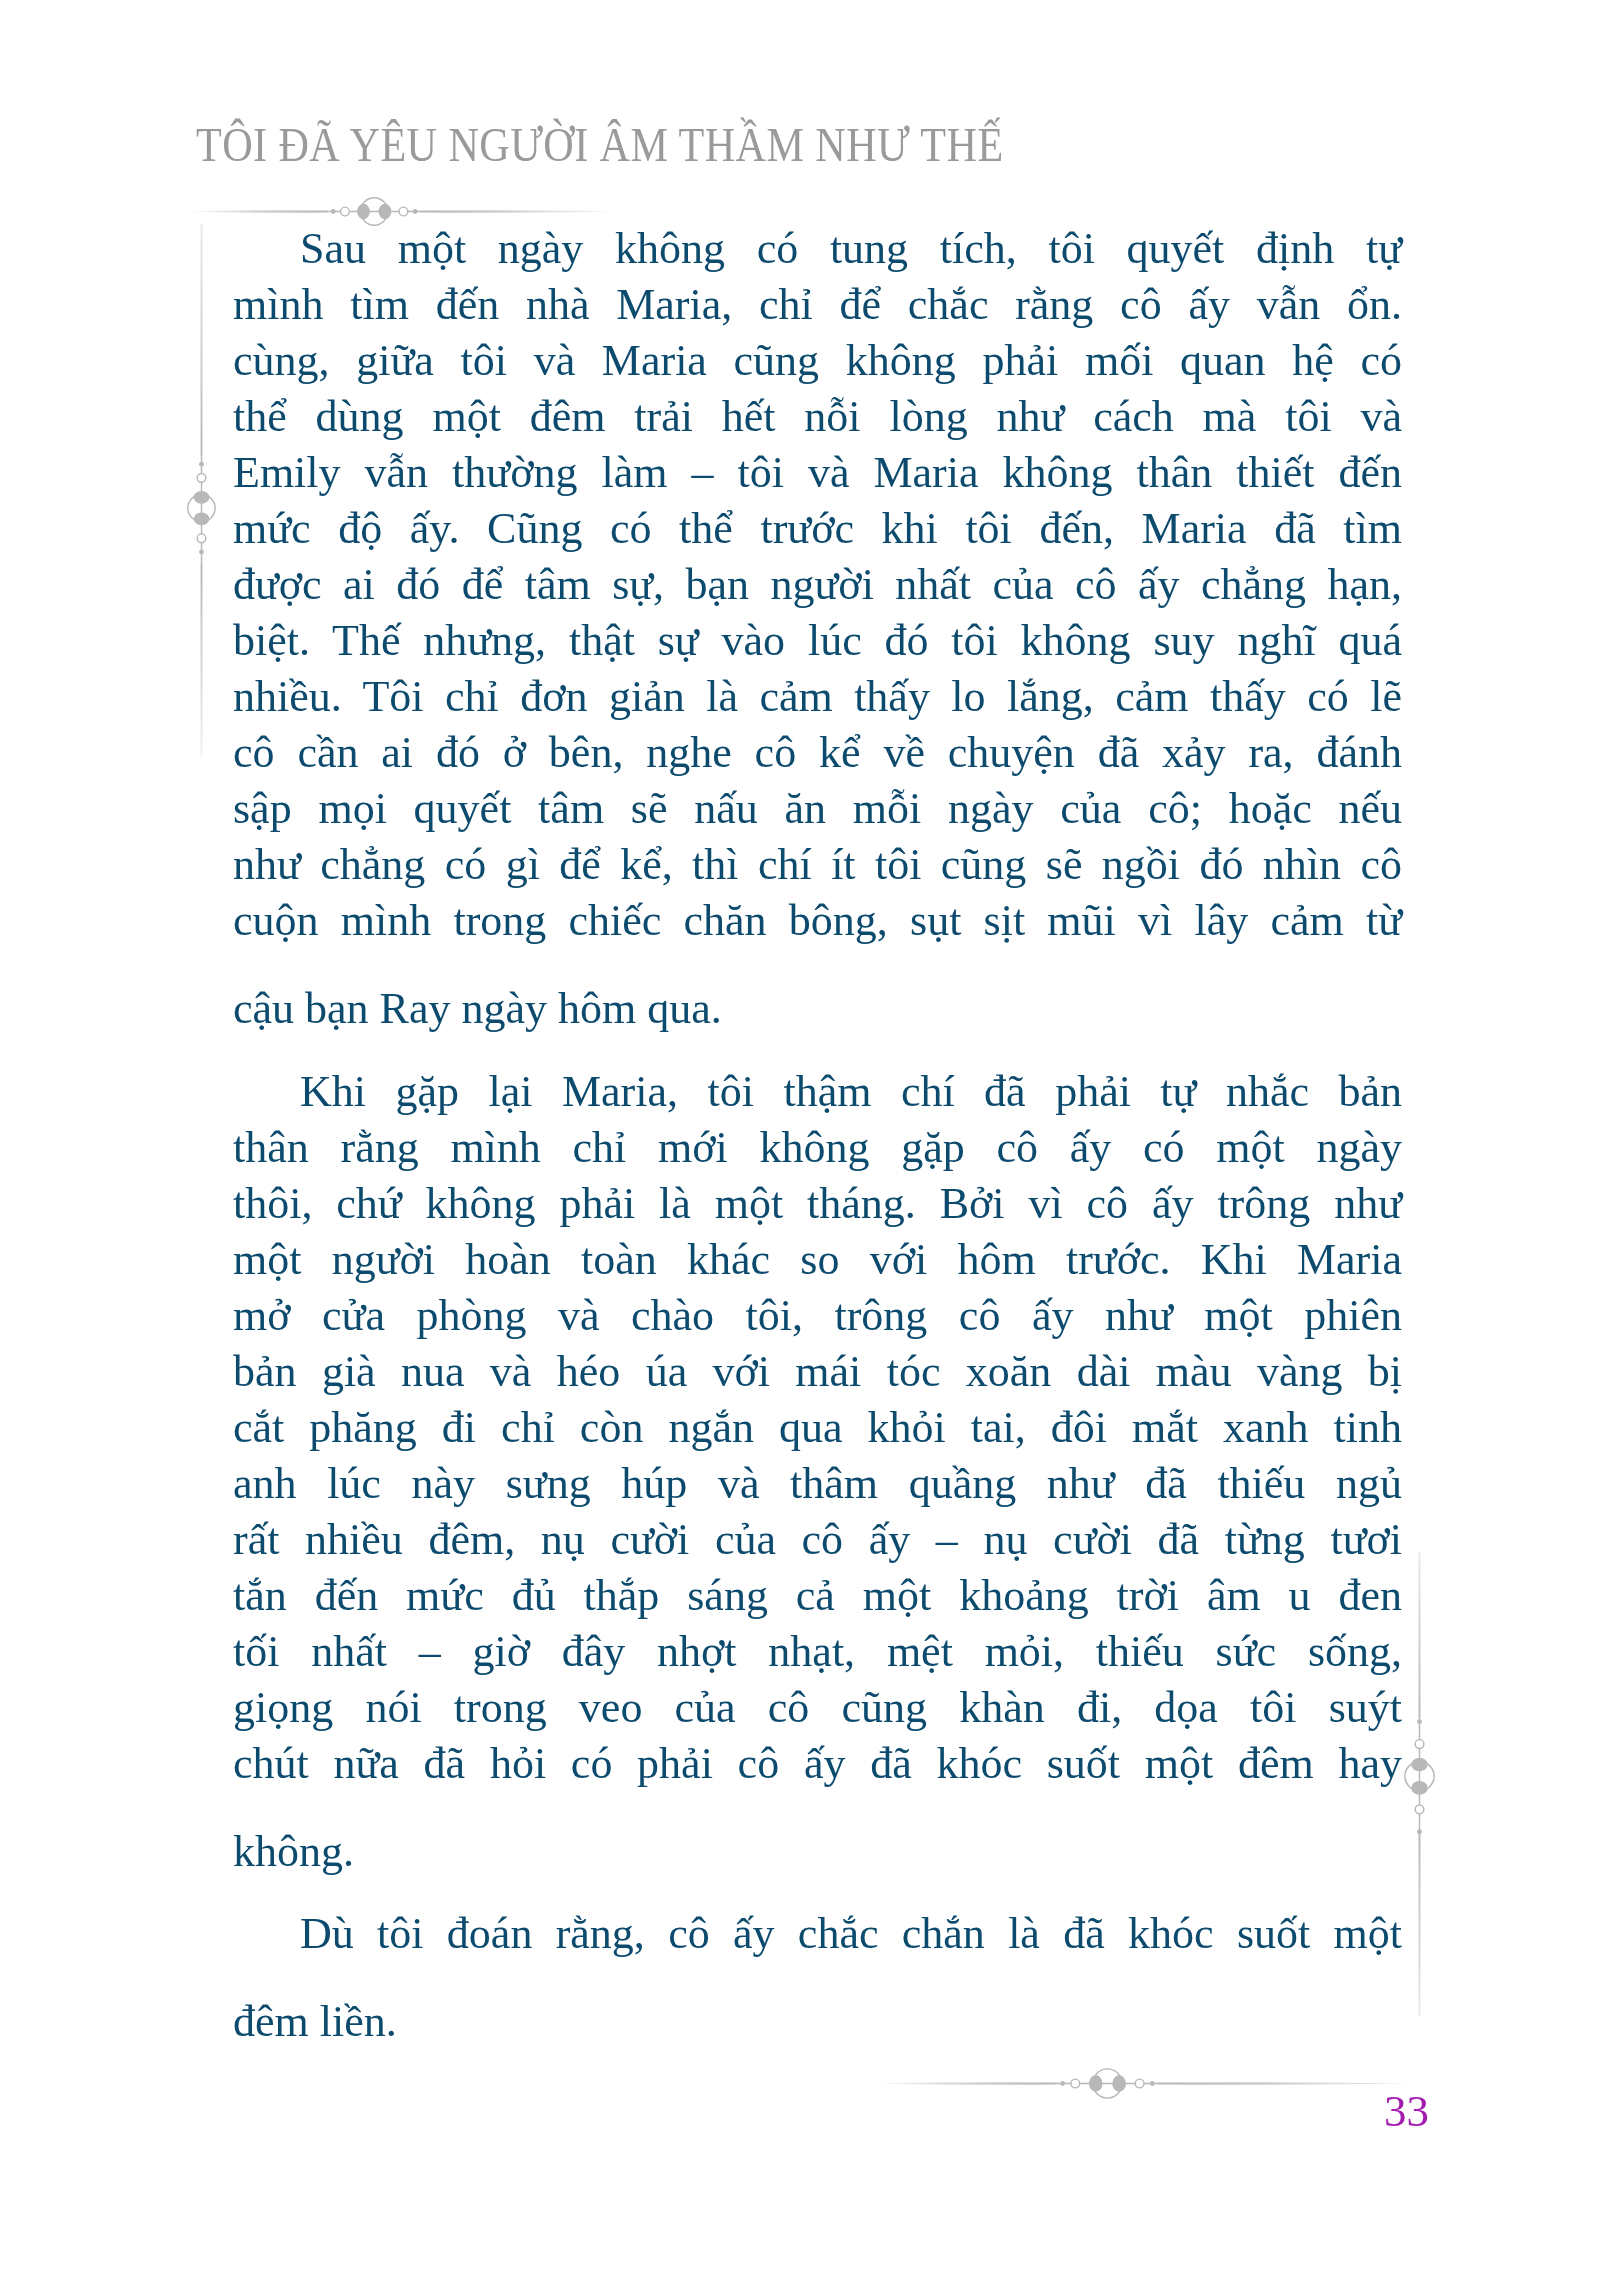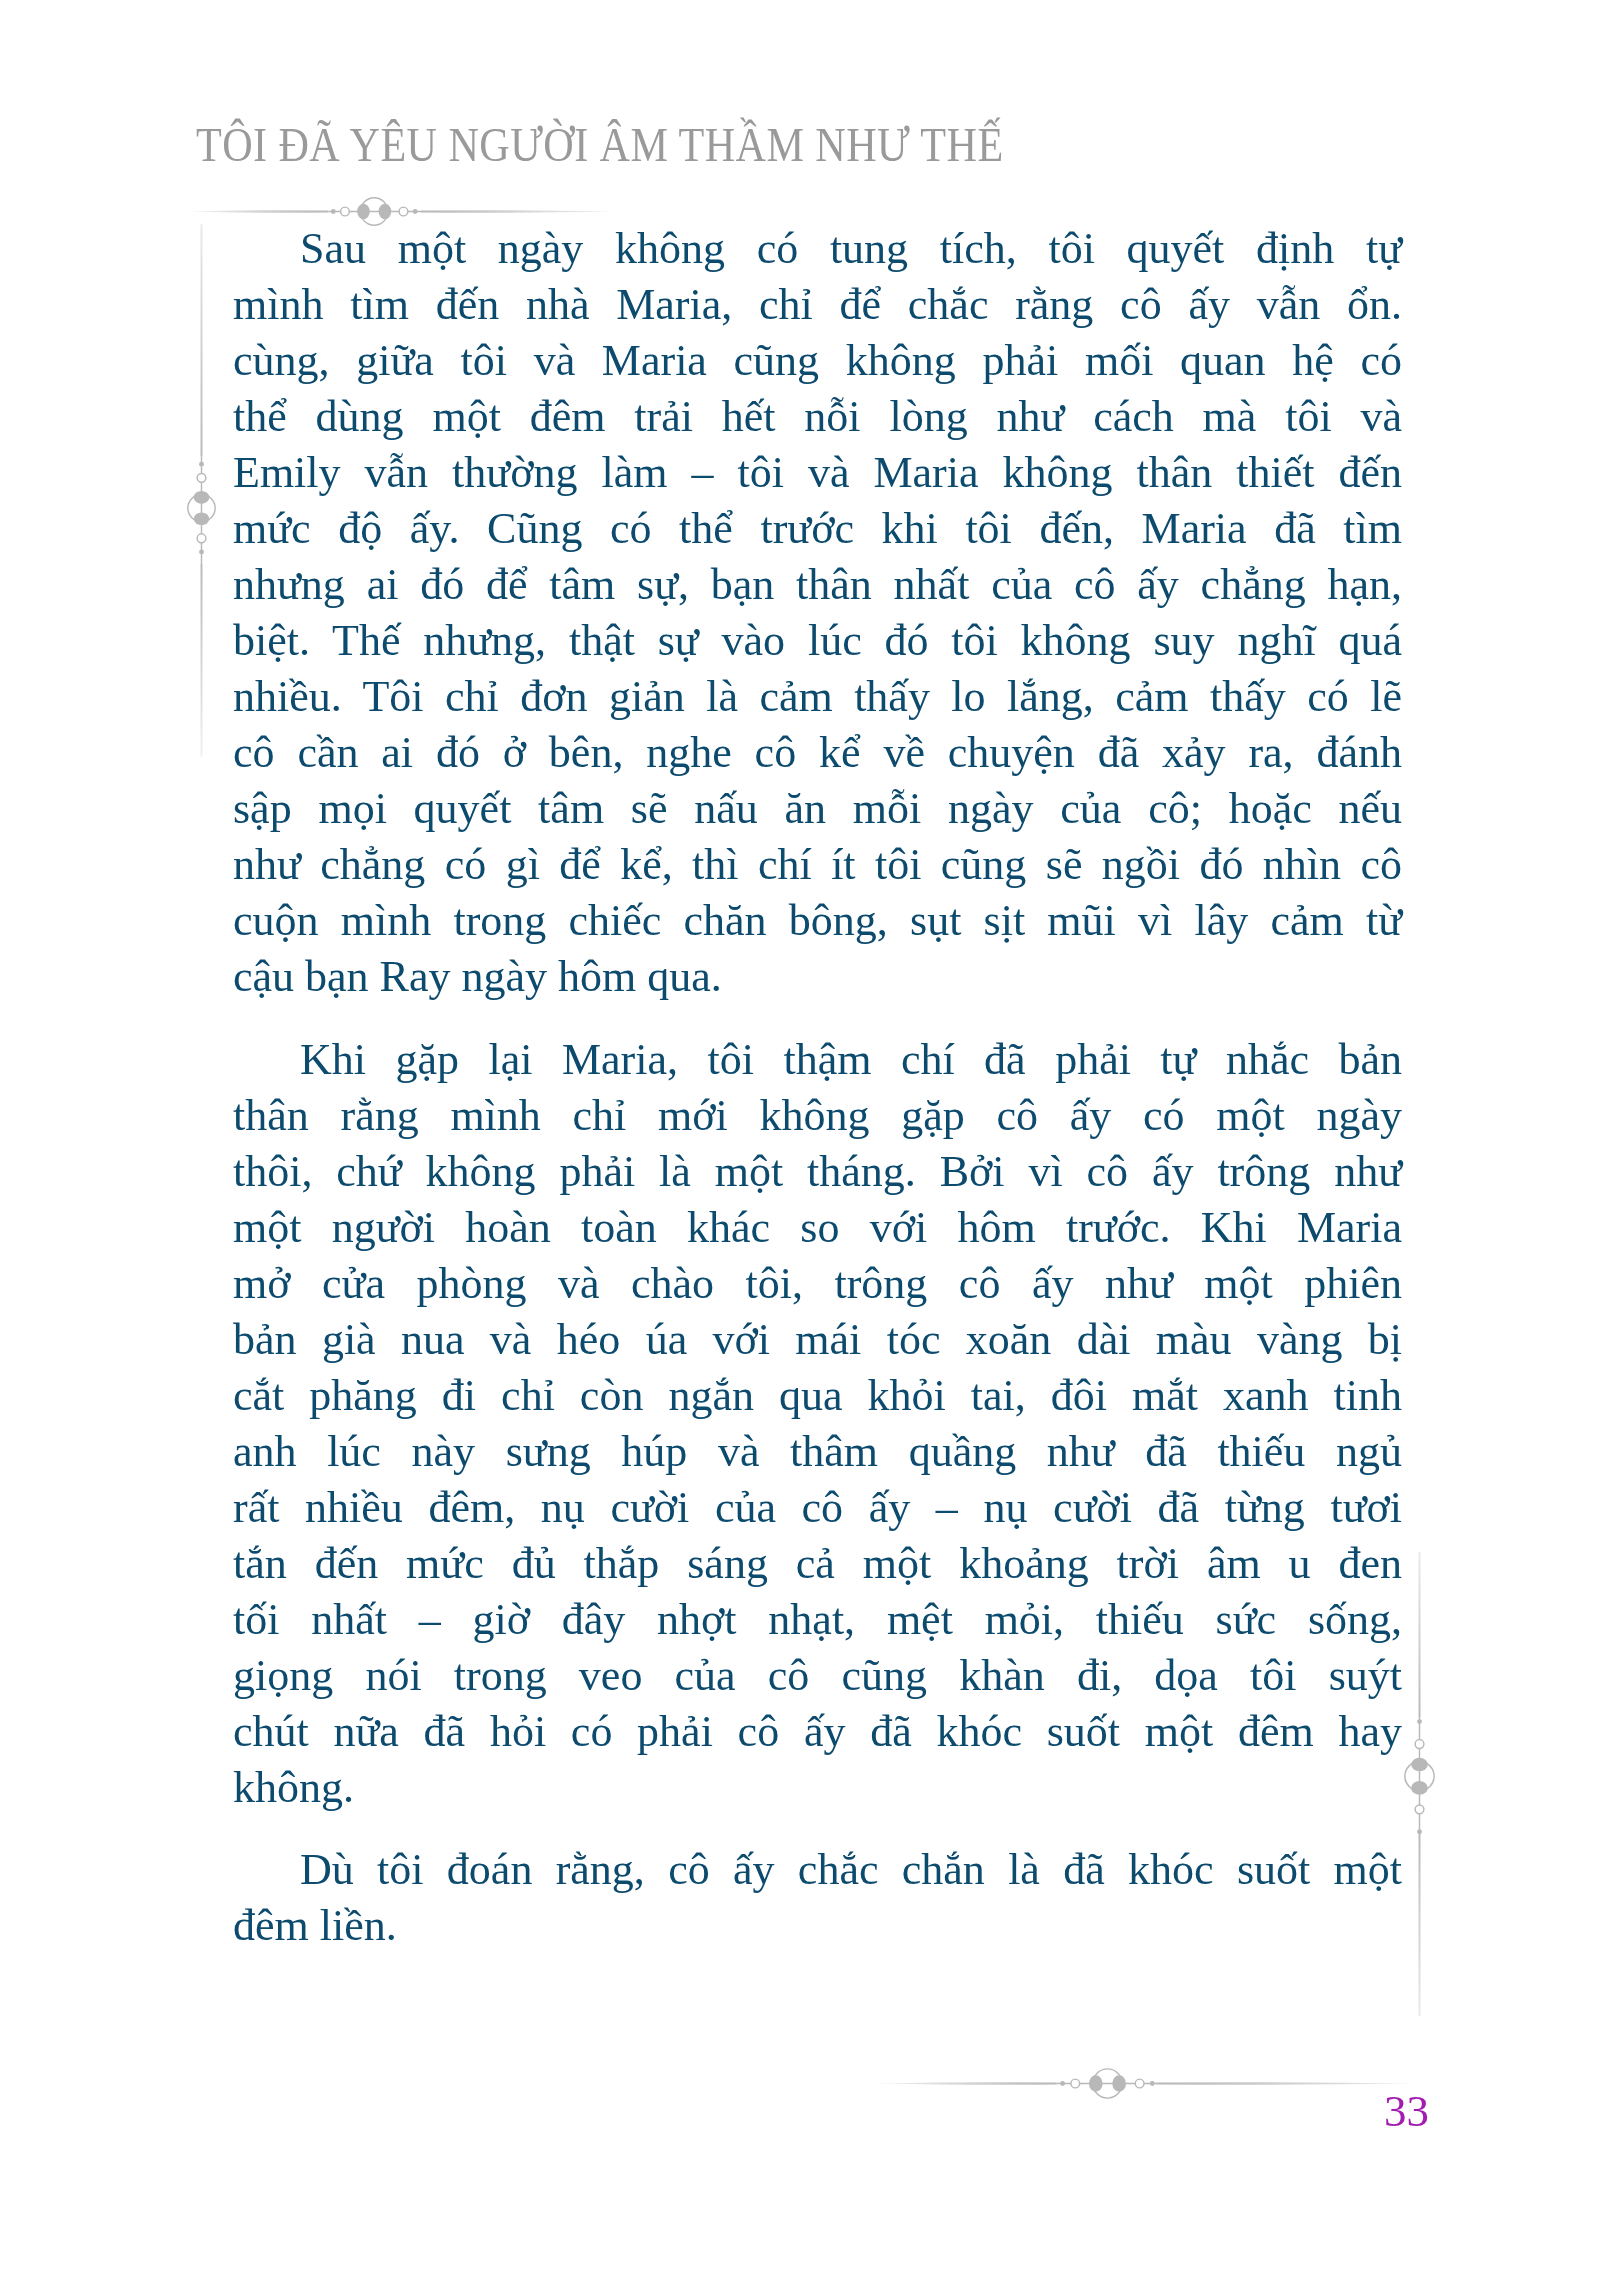--- a/index.html
+++ b/index.html
@@ -10,21 +10,21 @@
       font-size: 49px; letter-spacing: 0.5px; color: #9a9a9a; white-space: nowrap;
       transform: scaleX(0.86); transform-origin: left center; }
 
     .orn-h { position: absolute; height: 39px; }
     .orn-v { position: absolute; width: 39px; }
 
     .body-text { position: absolute; left: 233px; top: 221px; width: 1169px;
       font-size: 44px; line-height: 56px; text-align: justify; color: #0c4a6e; }
     .body-text p { margin: 0 0 26.5px 0; text-indent: 67px; }
     .body-text p .line { display: block; text-align: justify; text-align-last: justify; white-space: nowrap; }
-    .body-text p .line.last { text-align-last: left; }
+    .body-text p .line.last { text-align-last: left; margin-top: 32px; }
     .body-text p .line:first-child { padding-left: 67px; }
     .body-text p { text-indent: 0; }
 
     .page-number { position: absolute; right: 192px; top: 2085px;
       font-size: 45px; color: #a21caf; }
   </style>
 </head>
 <body>
 
 <div class="running-header">TÔI ĐÃ YÊU NGƯỜI ÂM THẦM NHƯ THẾ</div>
@@ -76,21 +76,21 @@
 </svg>
 
 <div class="body-text">
   <p>
     <span class="line">Sau một ngày không có tung tích, tôi quyết định tự</span>
     <span class="line">mình tìm đến nhà Maria, chỉ để chắc rằng cô ấy vẫn ổn.</span>
     <span class="line">cùng, giữa tôi và Maria cũng không phải mối quan hệ có</span>
     <span class="line">thể dùng một đêm trải hết nỗi lòng như cách mà tôi và</span>
     <span class="line">Emily vẫn thường làm – tôi và Maria không thân thiết đến</span>
     <span class="line">mức độ ấy. Cũng có thể trước khi tôi đến, Maria đã tìm</span>
-    <span class="line">nhưng ai đó để tâm sự, bạn thân nhất của cô ấy chẳng hạn,</span>
+    <span class="line">được ai đó để tâm sự, bạn người nhất của cô ấy chẳng hạn,</span>
     <span class="line">biệt. Thế nhưng, thật sự vào lúc đó tôi không suy nghĩ quá</span>
     <span class="line">nhiều. Tôi chỉ đơn giản là cảm thấy lo lắng, cảm thấy có lẽ</span>
     <span class="line">cô cần ai đó ở bên, nghe cô kể về chuyện đã xảy ra, đánh</span>
     <span class="line">sập mọi quyết tâm sẽ nấu ăn mỗi ngày của cô; hoặc nếu</span>
     <span class="line">như chẳng có gì để kể, thì chí ít tôi cũng sẽ ngồi đó nhìn cô</span>
     <span class="line">cuộn mình trong chiếc chăn bông, sụt sịt mũi vì lây cảm từ</span>
     <span class="line last">cậu bạn Ray ngày hôm qua.</span>
   </p>
   <p>
     <span class="line">Khi gặp lại Maria, tôi thậm chí đã phải tự nhắc bản</span>

